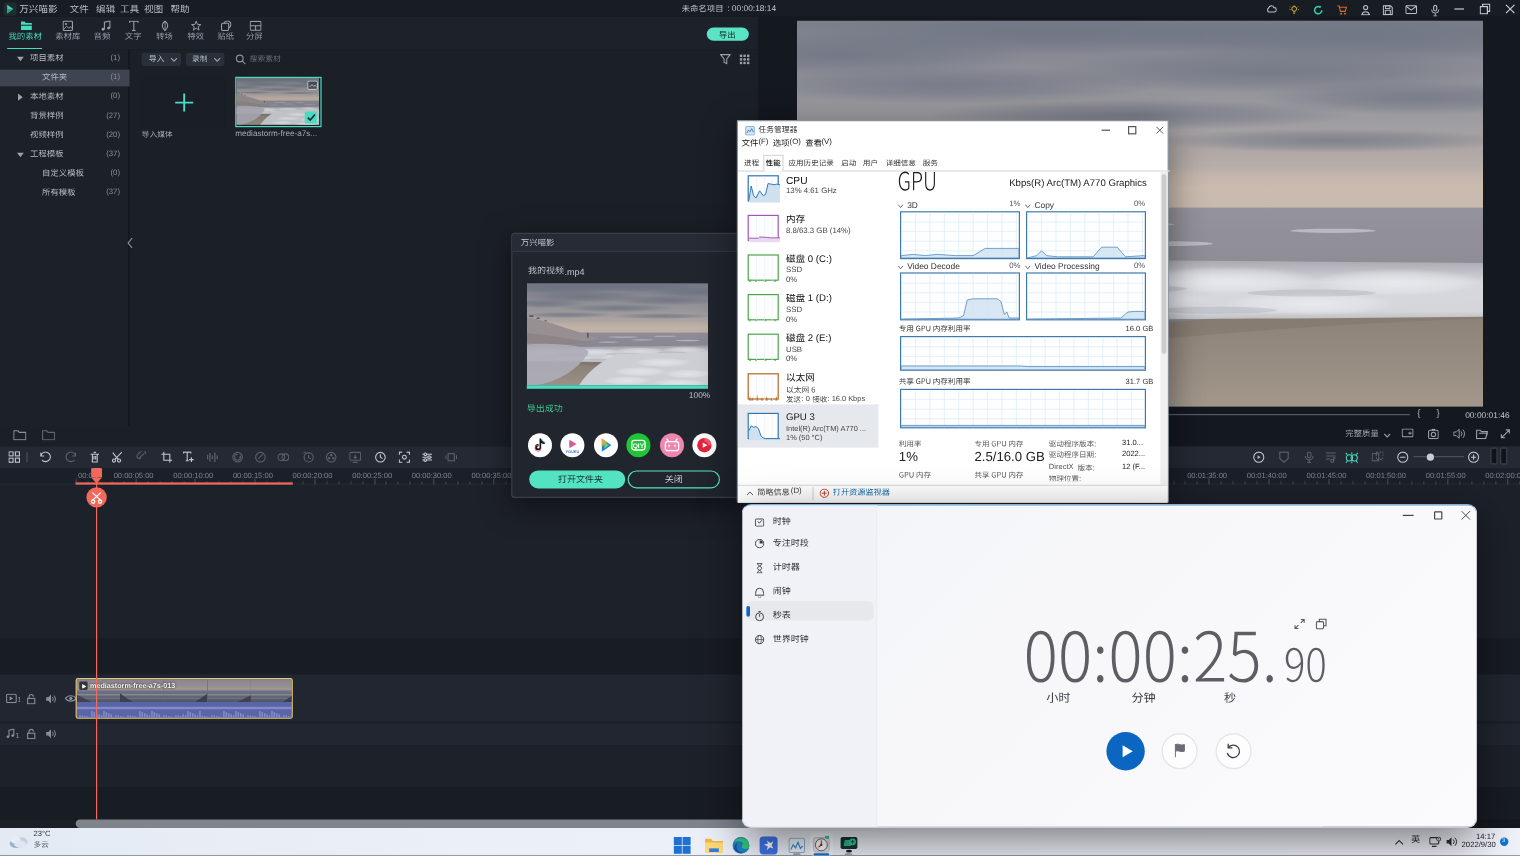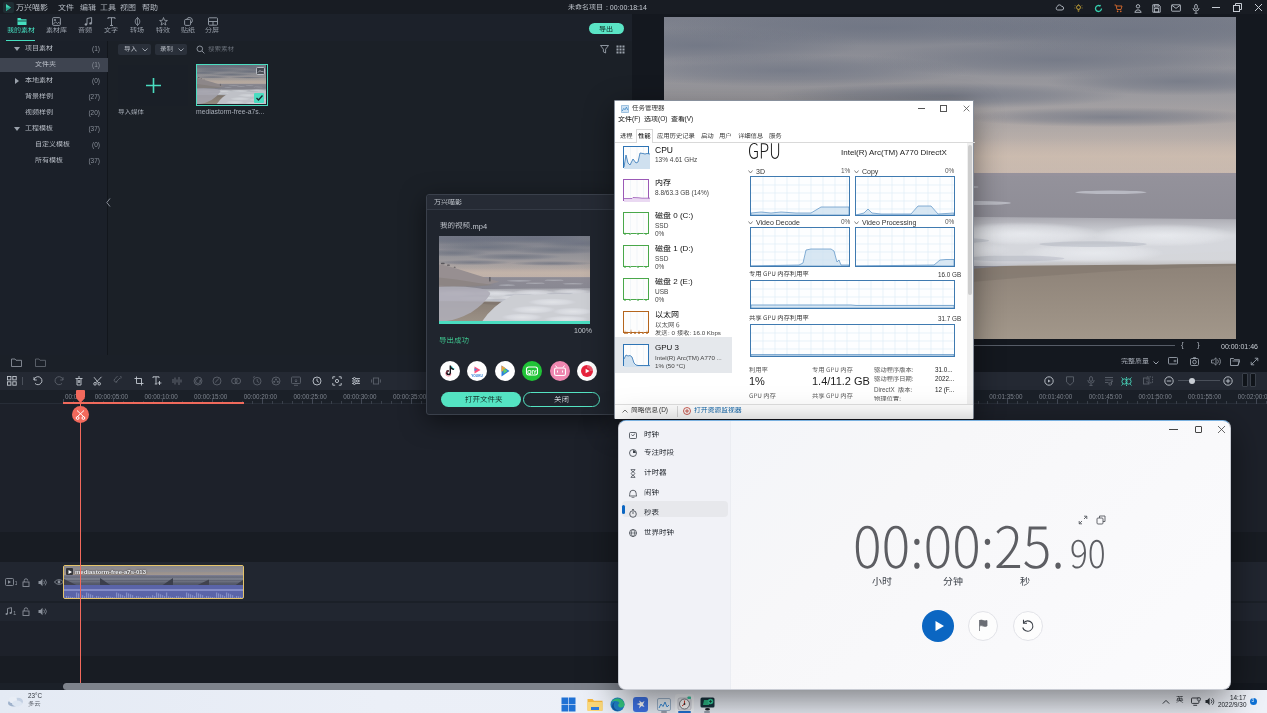--- a/index.html
+++ b/index.html
@@ -1632,21 +1632,21 @@
         <path d="M0,14 L2,10 L4,11 L6,10.5 L8,12 L10,18 L12,20 L14,20.5 L26,20.5 L26,22 L0,22 Z" fill="#cfe0ef"></path>
         <path d="M0,14 L2,10 L4,11 L6,10.5 L8,12 L10,18 L12,20 L14,20.5 L26,20.5" fill="none" stroke="#2e74b5" stroke-width="0.8"></path>
       </svg>
     </div>
     <div style="position:absolute;left:40px;top:243px;font-size:8px;color:#111;line-height:1;white-space:nowrap;">GPU 3</div>
     <div style="position:absolute;left:40px;top:254px;font-size:6.2px;color:#444;line-height:1;white-space:nowrap;">Intel(R) Arc(TM) A770 ...</div>
     <div style="position:absolute;left:40px;top:262px;font-size:6.2px;color:#444;line-height:1;white-space:nowrap;">1% (50 °C)</div>
     <svg class="abs" style="left:133px;top:41px" width="33" height="21" viewBox="0 0 42 21" preserveAspectRatio="none">
       <path d="M7.9 16.9C9.9 16.9 11.5 16.1 12.5 15.1V9H7.7V10H11.3V14.6C10.6 15.3 9.3 15.7 8 15.7C4.6 15.7 2.6 13.1 2.6 8.9C2.6 4.7 4.7 2.1 8.1 2.1C9.7 2.1 10.8 2.8 11.6 3.7L12.3 2.9C11.5 2 10.2 1 8.1 1C4.1 1 1.3 4 1.3 8.9C1.3 13.8 4 16.9 7.9 16.9Z M16.4 16.6H17.6V10.1H20.4C23.8 10.1 25.9 8.7 25.9 5.6C25.9 2.4 23.8 1.3 20.3 1.3H16.4ZM17.6 9.1V2.3H20.1C23.1 2.3 24.6 3.1 24.6 5.6C24.6 8 23.2 9.1 20.2 9.1Z M34.4 16.9C37.1 16.9 39.6 15.4 39.6 10.6V1.3H38.4V10.5C38.4 14.5 36.5 15.7 34.4 15.7C32.3 15.7 30.4 14.5 30.4 10.5V1.3H29.2V10.6C29.2 15.4 31.6 16.9 34.4 16.9Z" fill="#1a1a1a"></path>
     </svg>
-    <div style="position:absolute;left:226px;top:48px;font-size:8px;color:#222;line-height:1;white-space:nowrap;">Intel(R) Arc(TM) A770 DirectX</div>
+    <div style="position:absolute;left:226px;top:48px;font-size:8px;color:#222;line-height:1;white-space:nowrap;">Kbps(R) Arc(TM) A770 Graphics</div>
     <svg class="abs" style="left:133px;top:69px" width="5" height="4" viewBox="0 0 5 4">
       <path d="M0.5 0.5 L2.5 3 L4.5 0.5" fill="none" stroke="#666" stroke-width="0.8"></path>
     </svg>
     <div style="position:absolute;left:141px;top:67px;font-size:7px;color:#333;line-height:1;white-space:nowrap;">3D</div>
     <div style="position:absolute;left:226px;top:67px;font-size:6.5px;color:#555;line-height:1;white-space:nowrap;">1%</div>
     <svg class="abs" style="left:239px;top:69px" width="5" height="4" viewBox="0 0 5 4">
       <path d="M0.5 0.5 L2.5 3 L4.5 0.5" fill="none" stroke="#666" stroke-width="0.8"></path>
     </svg>
     <div style="position:absolute;left:247px;top:67px;font-size:7px;color:#333;line-height:1;white-space:nowrap;">Copy</div>
     <div style="position:absolute;left:330px;top:67px;font-size:6.5px;color:#555;line-height:1;white-space:nowrap;">0%</div>
@@ -1795,21 +1795,21 @@
       <svg class="zh" width="19" height="6" viewBox="0 0 19 6">
         <path fill="#555" d="M3.7 0.4V3.9H4.2V0.4ZM5.3 -0.2V4.9C5.3 5 5.2 5 5.1 5C5 5 4.6 5 4.2 5C4.2 5.1 4.3 5.4 4.3 5.5C4.9 5.5 5.3 5.5 5.5 5.4C5.7 5.3 5.8 5.2 5.8 4.9V-0.2ZM2.9 -0.3C2.3 -0 1.2 0.2 0.3 0.3C0.3 0.4 0.4 0.6 0.4 0.7C0.8 0.7 1.2 0.6 1.6 0.5V1.6H0.3V2H1.5C1.2 2.8 0.7 3.7 0.2 4.2C0.3 4.3 0.4 4.5 0.4 4.6C0.9 4.2 1.3 3.5 1.6 2.7V5.5H2.1V3C2.4 3.3 2.8 3.7 3 3.9L3.3 3.5C3.1 3.3 2.4 2.7 2.1 2.5V2H3.3V1.6H2.1V0.4C2.5 0.3 2.9 0.2 3.2 0.1Z M7.3 0.1V2.4C7.3 3.3 7.2 4.4 6.5 5.2C6.6 5.3 6.8 5.4 6.9 5.5C7.4 5 7.6 4.3 7.7 3.5H9.2V5.4H9.7V3.5H11.4V4.8C11.4 5 11.4 5 11.3 5C11.1 5 10.7 5 10.3 5C10.3 5.1 10.4 5.3 10.4 5.4C11 5.4 11.4 5.4 11.6 5.4C11.8 5.3 11.9 5.1 11.9 4.8V0.1ZM7.7 0.6H9.2V1.6H7.7ZM11.4 0.6V1.6H9.7V0.6ZM7.7 2H9.2V3.1H7.7C7.7 2.9 7.7 2.6 7.7 2.4ZM11.4 2V3.1H9.7V2Z M17.8 0.9C17.6 1.2 17.2 1.5 16.9 1.7L17.3 2C17.6 1.8 17.9 1.5 18.2 1.2ZM13 2.9 13.2 3.2C13.6 3 14.1 2.8 14.6 2.5L14.5 2.1C13.9 2.4 13.3 2.7 13 2.9ZM13.1 1.2C13.5 1.4 13.9 1.7 14.1 1.9L14.4 1.7C14.2 1.4 13.8 1.1 13.5 0.9ZM16.9 2.4C17.3 2.7 17.8 3 18.1 3.3L18.5 3C18.2 2.8 17.6 2.4 17.2 2.2ZM12.9 3.7V4.1H15.5V5.5H16V4.1H18.6V3.7H16V3.2H15.5V3.7ZM15.3 -0.2C15.4 -0.1 15.5 0.1 15.6 0.3H13V0.7H15.4C15.2 1 15 1.2 14.9 1.3C14.8 1.4 14.7 1.5 14.6 1.5C14.6 1.6 14.7 1.8 14.7 1.9C14.8 1.9 15 1.9 15.7 1.8C15.4 2.1 15.1 2.4 15 2.5C14.8 2.6 14.6 2.8 14.5 2.8C14.5 2.9 14.6 3.1 14.6 3.2C14.7 3.1 15 3.1 16.6 2.9C16.7 3.1 16.7 3.2 16.8 3.3L17.2 3.1C17 2.8 16.7 2.4 16.4 2L16.1 2.2C16.2 2.3 16.3 2.5 16.4 2.6L15.3 2.7C15.8 2.2 16.4 1.7 16.9 1.1L16.5 0.9C16.4 1.1 16.2 1.2 16.1 1.4L15.3 1.4C15.5 1.2 15.7 1 15.9 0.7H18.5V0.3H16.2C16.1 0.1 15.9 -0.2 15.8 -0.4Z"></path>
       </svg>
     </div>
     <div style="position:absolute;left:134px;top:275px;font-size:11px;color:#222;line-height:1;white-space:nowrap;">1%</div>
     <div class="abs" style="left:197px;top:266px">
       <svg class="zh" width="41" height="6" viewBox="0 0 41 6">
         <path fill="#555" d="M2.7 -0.3 2.5 0.4H0.9V0.8H2.3L2.1 1.6H0.4V2H2C1.8 2.5 1.7 2.9 1.5 3.2H4.5C4.1 3.6 3.7 4 3.2 4.4C2.8 4.2 2.3 4.1 1.9 4L1.6 4.3C2.6 4.6 3.8 5.1 4.5 5.5L4.7 5.1C4.5 4.9 4.1 4.8 3.7 4.6C4.3 4 4.9 3.4 5.4 2.9L5 2.7L5 2.8H2.2L2.4 2H5.9V1.6H2.6L2.8 0.8H5.4V0.4H3L3.2 -0.3Z M7.3 0.1V2.4C7.3 3.3 7.2 4.4 6.5 5.2C6.6 5.3 6.8 5.4 6.9 5.5C7.4 5 7.6 4.3 7.7 3.5H9.2V5.4H9.7V3.5H11.4V4.8C11.4 5 11.4 5 11.3 5C11.1 5 10.7 5 10.3 5C10.3 5.1 10.4 5.3 10.4 5.4C11 5.4 11.4 5.4 11.6 5.4C11.8 5.3 11.9 5.1 11.9 4.8V0.1ZM7.7 0.6H9.2V1.6H7.7ZM11.4 0.6V1.6H9.7V0.6ZM7.7 2H9.2V3.1H7.7C7.7 2.9 7.7 2.6 7.7 2.4ZM11.4 2V3.1H9.7V2Z M16.5 5.1C17.1 5.1 17.6 4.8 17.9 4.5V2.6H16.4V3.1H17.4V4.3C17.2 4.4 16.8 4.5 16.5 4.5C15.5 4.5 15 3.8 15 2.7C15 1.5 15.6 0.8 16.5 0.8C17 0.8 17.3 1 17.5 1.2L17.8 0.8C17.6 0.6 17.1 0.3 16.5 0.3C15.3 0.3 14.4 1.2 14.4 2.7C14.4 4.2 15.2 5.1 16.5 5.1Z M19 5H19.6V3.1H20.3C21.3 3.1 22 2.7 22 1.7C22 0.7 21.3 0.4 20.3 0.4H19ZM19.6 2.7V0.8H20.2C21 0.8 21.5 1 21.5 1.7C21.5 2.4 21.1 2.7 20.3 2.7Z M24.6 5.1C25.6 5.1 26.3 4.6 26.3 3.1V0.4H25.7V3.1C25.7 4.2 25.2 4.5 24.6 4.5C24 4.5 23.5 4.2 23.5 3.1V0.4H23V3.1C23 4.6 23.7 5.1 24.6 5.1Z M28.9 0.8V5.5H29.4V1.2H31.2C31.2 2.1 30.9 3.1 29.5 3.8C29.7 3.9 29.8 4.1 29.9 4.2C30.7 3.7 31.2 3.1 31.4 2.5C32 3 32.6 3.7 33 4.1L33.4 3.8C33 3.3 32.2 2.6 31.6 2.1C31.6 1.8 31.7 1.5 31.7 1.2H33.5V4.9C33.5 5 33.5 5 33.4 5C33.2 5 32.8 5 32.4 5C32.4 5.1 32.5 5.3 32.5 5.5C33.1 5.5 33.5 5.5 33.7 5.4C33.9 5.3 34 5.2 34 4.9V0.8H31.7V-0.3H31.2V0.8Z M38.5 2.8V3.3H36.7V3.7H38.5V4.9C38.5 5 38.4 5 38.3 5C38.2 5 37.8 5 37.4 5C37.5 5.2 37.5 5.3 37.6 5.5C38.1 5.5 38.5 5.5 38.7 5.4C38.9 5.3 38.9 5.2 38.9 4.9V3.7H40.6V3.3H38.9V2.9C39.4 2.6 39.9 2.3 40.2 1.9L39.9 1.6L39.8 1.7H37.2V2.1H39.4C39.1 2.4 38.8 2.6 38.5 2.8ZM37 -0.3C36.9 -0 36.9 0.2 36.7 0.5H35V1H36.6C36.1 1.8 35.6 2.6 34.8 3.2C34.9 3.3 35 3.5 35 3.6C35.3 3.4 35.6 3.2 35.8 3V5.5H36.3V2.4C36.6 1.9 36.8 1.5 37.1 1H40.5V0.5H37.3C37.4 0.3 37.4 0 37.5 -0.2Z"></path>
       </svg>
     </div>
-    <div style="position:absolute;left:197px;top:275px;font-size:11px;color:#222;line-height:1;white-space:nowrap;">1.4/11.2 GB</div>
+    <div style="position:absolute;left:197px;top:275px;font-size:11px;color:#222;line-height:1;white-space:nowrap;">2.5/16.0 GB</div>
     <div class="abs" style="left:259px;top:266px">
       <svg class="zh" width="40" height="6" viewBox="0 0 40 6">
         <path fill="#555" d="M0.2 4 0.3 4.4C0.8 4.3 1.3 4.2 1.9 4L1.8 3.6C1.2 3.8 0.6 4 0.2 4ZM5.9 0.1H2.9V5.2H6.1V4.8H3.3V0.5H5.9ZM0.7 0.8C0.6 1.5 0.5 2.5 0.5 3H2.2C2.1 4.3 2 4.8 1.8 5C1.8 5 1.7 5 1.6 5C1.5 5 1.2 5 0.9 5C1 5.1 1 5.3 1 5.4C1.3 5.4 1.6 5.4 1.8 5.4C2 5.4 2.1 5.4 2.2 5.2C2.4 5 2.5 4.4 2.6 2.8C2.6 2.8 2.6 2.6 2.6 2.6L2.2 2.6H2.1C2.2 2 2.3 0.8 2.3 -0L1.9 -0H0.4V0.4H1.9C1.8 1.1 1.8 2 1.7 2.6H0.9C1 2.1 1 1.4 1.1 0.9ZM5.2 0.9C5.1 1.3 4.9 1.7 4.7 2.2C4.5 1.8 4.2 1.4 3.9 1L3.5 1.2C3.9 1.6 4.2 2.1 4.5 2.6C4.2 3.2 3.9 3.8 3.5 4.2C3.6 4.3 3.8 4.4 3.8 4.5C4.2 4.1 4.5 3.6 4.8 3C5.1 3.5 5.4 4 5.5 4.3L5.9 4.1C5.7 3.7 5.4 3.1 5 2.6C5.3 2.1 5.5 1.5 5.7 1Z M6.9 0.2V0.6H9.3V0.2ZM10.4 -0.2C10.4 0.2 10.4 0.7 10.4 1.1H9.5V1.6H10.4C10.3 3 10 4.3 9.2 5.1C9.3 5.2 9.5 5.4 9.6 5.5C10.5 4.6 10.8 3.2 10.8 1.6H11.8C11.7 3.8 11.6 4.7 11.5 4.9C11.4 4.9 11.3 5 11.2 5C11.1 5 10.7 5 10.4 4.9C10.5 5.1 10.5 5.2 10.5 5.4C10.9 5.4 11.2 5.4 11.4 5.4C11.6 5.4 11.7 5.3 11.9 5.1C12.1 4.9 12.2 4 12.3 1.4C12.3 1.3 12.3 1.1 12.3 1.1H10.9C10.9 0.7 10.9 0.2 10.9 -0.2ZM6.9 4.7 6.9 4.7V4.7C7 4.6 7.2 4.5 9 4.2L9.1 4.6L9.5 4.4C9.4 4 9.1 3.2 8.9 2.7L8.5 2.8C8.6 3.1 8.7 3.4 8.9 3.8L7.4 4.1C7.6 3.5 7.8 2.8 8 2.1H9.4V1.7H6.6V2.1H7.5C7.4 2.9 7.1 3.6 7 3.8C6.9 4.1 6.8 4.2 6.7 4.3C6.8 4.4 6.8 4.6 6.9 4.7Z M16 0.4H17.9V1.5H16ZM15.5 -0.1V1.9H18.3V-0.1ZM15.4 3.7V4.1H16.7V4.9H15V5.3H18.7V4.9H17.1V4.1H18.4V3.7H17.1V2.9H18.5V2.5H15.3V2.9H16.7V3.7ZM14.9 -0.2C14.4 -0 13.6 0.2 12.9 0.3C12.9 0.4 13 0.5 13 0.6C13.3 0.6 13.6 0.6 13.9 0.5V1.5H12.9V1.9H13.9C13.6 2.6 13.2 3.4 12.8 3.9C12.9 4 13 4.2 13 4.3C13.3 3.9 13.7 3.3 13.9 2.7V5.5H14.4V2.8C14.6 3 14.9 3.4 15 3.5L15.3 3.2C15.1 3 14.6 2.5 14.4 2.3V1.9H15.2V1.5H14.4V0.4C14.7 0.3 15 0.2 15.2 0.1Z M21.2 2.2C21.7 2.4 22.2 2.6 22.6 2.9H20.3V3.3H22.3V4.9C22.3 5 22.3 5 22.2 5.1C22 5.1 21.6 5.1 21.1 5C21.2 5.2 21.3 5.4 21.3 5.5C21.9 5.5 22.3 5.5 22.5 5.4C22.7 5.3 22.8 5.2 22.8 4.9V3.3H24.1C23.9 3.6 23.7 3.9 23.5 4.1L23.9 4.2C24.2 3.9 24.6 3.4 24.9 3L24.5 2.8L24.5 2.9H23.3L23.3 2.8C23.2 2.7 23 2.6 22.9 2.6C23.4 2.3 23.9 1.9 24.3 1.5L24 1.3L23.9 1.3H20.7V1.7H23.5C23.2 1.9 22.8 2.2 22.5 2.4C22.1 2.2 21.8 2.1 21.5 1.9ZM21.9 -0.2C22 -0 22.1 0.2 22.2 0.4H19.7V2.1C19.7 3.1 19.6 4.3 19.1 5.2C19.2 5.3 19.4 5.4 19.5 5.5C20 4.5 20.1 3.1 20.1 2.1V0.8H24.9V0.4H22.7C22.6 0.2 22.5 -0.1 22.3 -0.3Z M25.9 -0.2V2.3C25.9 3.3 25.8 4.4 25.4 5.2C25.5 5.3 25.7 5.4 25.7 5.5C26.1 4.9 26.2 4 26.3 3.2H27.1V5.5H27.6V2.8H26.3L26.3 2.3V1.9H28V1.4H27.4V-0.3H27V1.4H26.3V-0.2ZM30.6 2C30.4 2.7 30.2 3.3 29.9 3.8C29.6 3.3 29.4 2.6 29.2 2ZM28.2 0.1V2.3C28.2 3.2 28.2 4.4 27.7 5.2C27.8 5.3 28 5.4 28.1 5.5C28.6 4.6 28.7 3.3 28.7 2.3V2H28.8C29 2.8 29.2 3.6 29.6 4.2C29.3 4.6 28.9 4.9 28.4 5.1C28.5 5.2 28.7 5.4 28.7 5.5C29.2 5.3 29.5 5 29.9 4.6C30.2 5 30.5 5.3 30.9 5.5C31 5.4 31.2 5.2 31.3 5.1C30.8 4.9 30.5 4.6 30.2 4.2C30.6 3.5 30.9 2.7 31.1 1.6L30.8 1.5L30.7 1.5H28.7V0.5C29.6 0.4 30.5 0.3 31.2 0.1L30.9 -0.3C30.2 -0.1 29.2 0 28.2 0.1Z M34.4 -0.3V1H31.9V1.5H33.8C33.4 2.6 32.6 3.6 31.7 4.1C31.8 4.2 32 4.4 32.1 4.5C33 3.9 33.8 2.7 34.3 1.5H34.4V3.8H32.9V4.3H34.4V5.5H34.9V4.3H36.4V3.8H34.9V1.5H35C35.5 2.7 36.3 3.9 37.2 4.5C37.3 4.3 37.5 4.2 37.6 4.1C36.7 3.6 35.9 2.6 35.5 1.5H37.4V1H34.9V-0.3Z M38.7 2.5C38.9 2.5 39.1 2.3 39.1 2.1C39.1 1.8 38.9 1.6 38.7 1.6C38.4 1.6 38.3 1.8 38.3 2.1C38.3 2.3 38.4 2.5 38.7 2.5ZM38.7 5.1C38.9 5.1 39.1 4.9 39.1 4.6C39.1 4.4 38.9 4.2 38.7 4.2C38.4 4.2 38.3 4.4 38.3 4.6C38.3 4.9 38.4 5.1 38.7 5.1Z"></path>
       </svg>
     </div>
     <div style="position:absolute;left:320px;top:266px;font-size:6.3px;color:#222;line-height:1;white-space:nowrap;">31.0...</div>
     <div class="abs" style="left:259px;top:275px">
       <svg class="zh" width="40" height="6" viewBox="0 0 40 6">
         <path fill="#555" d="M0.2 4 0.3 4.4C0.8 4.3 1.3 4.2 1.9 4L1.8 3.6C1.2 3.8 0.6 4 0.2 4ZM5.9 0.1H2.9V5.2H6.1V4.8H3.3V0.5H5.9ZM0.7 0.8C0.6 1.5 0.5 2.5 0.5 3H2.2C2.1 4.3 2 4.8 1.8 5C1.8 5 1.7 5 1.6 5C1.5 5 1.2 5 0.9 5C1 5.1 1 5.3 1 5.4C1.3 5.4 1.6 5.4 1.8 5.4C2 5.4 2.1 5.4 2.2 5.2C2.4 5 2.5 4.4 2.6 2.8C2.6 2.8 2.6 2.6 2.6 2.6L2.2 2.6H2.1C2.2 2 2.3 0.8 2.3 -0L1.9 -0H0.4V0.4H1.9C1.8 1.1 1.8 2 1.7 2.6H0.9C1 2.1 1 1.4 1.1 0.9ZM5.2 0.9C5.1 1.3 4.9 1.7 4.7 2.2C4.5 1.8 4.2 1.4 3.9 1L3.5 1.2C3.9 1.6 4.2 2.1 4.5 2.6C4.2 3.2 3.9 3.8 3.5 4.2C3.6 4.3 3.8 4.4 3.8 4.5C4.2 4.1 4.5 3.6 4.8 3C5.1 3.5 5.4 4 5.5 4.3L5.9 4.1C5.7 3.7 5.4 3.1 5 2.6C5.3 2.1 5.5 1.5 5.7 1Z M6.9 0.2V0.6H9.3V0.2ZM10.4 -0.2C10.4 0.2 10.4 0.7 10.4 1.1H9.5V1.6H10.4C10.3 3 10 4.3 9.2 5.1C9.3 5.2 9.5 5.4 9.6 5.5C10.5 4.6 10.8 3.2 10.8 1.6H11.8C11.7 3.8 11.6 4.7 11.5 4.9C11.4 4.9 11.3 5 11.2 5C11.1 5 10.7 5 10.4 4.9C10.5 5.1 10.5 5.2 10.5 5.4C10.9 5.4 11.2 5.4 11.4 5.4C11.6 5.4 11.7 5.3 11.9 5.1C12.1 4.9 12.2 4 12.3 1.4C12.3 1.3 12.3 1.1 12.3 1.1H10.9C10.9 0.7 10.9 0.2 10.9 -0.2ZM6.9 4.7 6.9 4.7V4.7C7 4.6 7.2 4.5 9 4.2L9.1 4.6L9.5 4.4C9.4 4 9.1 3.2 8.9 2.7L8.5 2.8C8.6 3.1 8.7 3.4 8.9 3.8L7.4 4.1C7.6 3.5 7.8 2.8 8 2.1H9.4V1.7H6.6V2.1H7.5C7.4 2.9 7.1 3.6 7 3.8C6.9 4.1 6.8 4.2 6.7 4.3C6.8 4.4 6.8 4.6 6.9 4.7Z M16 0.4H17.9V1.5H16ZM15.5 -0.1V1.9H18.3V-0.1ZM15.4 3.7V4.1H16.7V4.9H15V5.3H18.7V4.9H17.1V4.1H18.4V3.7H17.1V2.9H18.5V2.5H15.3V2.9H16.7V3.7ZM14.9 -0.2C14.4 -0 13.6 0.2 12.9 0.3C12.9 0.4 13 0.5 13 0.6C13.3 0.6 13.6 0.6 13.9 0.5V1.5H12.9V1.9H13.9C13.6 2.6 13.2 3.4 12.8 3.9C12.9 4 13 4.2 13 4.3C13.3 3.9 13.7 3.3 13.9 2.7V5.5H14.4V2.8C14.6 3 14.9 3.4 15 3.5L15.3 3.2C15.1 3 14.6 2.5 14.4 2.3V1.9H15.2V1.5H14.4V0.4C14.7 0.3 15 0.2 15.2 0.1Z M21.2 2.2C21.7 2.4 22.2 2.6 22.6 2.9H20.3V3.3H22.3V4.9C22.3 5 22.3 5 22.2 5.1C22 5.1 21.6 5.1 21.1 5C21.2 5.2 21.3 5.4 21.3 5.5C21.9 5.5 22.3 5.5 22.5 5.4C22.7 5.3 22.8 5.2 22.8 4.9V3.3H24.1C23.9 3.6 23.7 3.9 23.5 4.1L23.9 4.2C24.2 3.9 24.6 3.4 24.9 3L24.5 2.8L24.5 2.9H23.3L23.3 2.8C23.2 2.7 23 2.6 22.9 2.6C23.4 2.3 23.9 1.9 24.3 1.5L24 1.3L23.9 1.3H20.7V1.7H23.5C23.2 1.9 22.8 2.2 22.5 2.4C22.1 2.2 21.8 2.1 21.5 1.9ZM21.9 -0.2C22 -0 22.1 0.2 22.2 0.4H19.7V2.1C19.7 3.1 19.6 4.3 19.1 5.2C19.2 5.3 19.4 5.4 19.5 5.5C20 4.5 20.1 3.1 20.1 2.1V0.8H24.9V0.4H22.7C22.6 0.2 22.5 -0.1 22.3 -0.3Z M26.8 2.8H29.9V4.5H26.8ZM26.8 2.3V0.6H29.9V2.3ZM26.3 0.1V5.4H26.8V5H29.9V5.4H30.4V0.1Z M32.6 4.1C32.4 4.5 32.1 4.9 31.7 5.2C31.9 5.3 32 5.4 32.1 5.5C32.5 5.2 32.8 4.7 33.1 4.2ZM33.5 4.3C33.8 4.6 34.1 5 34.2 5.2L34.6 5C34.4 4.8 34.1 4.4 33.9 4.1ZM36.9 0.4V1.4H35.6V0.4ZM35.2 0V2.3C35.2 3.2 35.1 4.4 34.6 5.2C34.7 5.3 34.9 5.4 35 5.5C35.3 4.9 35.5 4.1 35.6 3.3H36.9V4.9C36.9 5 36.8 5 36.8 5C36.7 5 36.3 5 36 5C36.1 5.1 36.1 5.3 36.2 5.5C36.6 5.5 36.9 5.4 37.1 5.4C37.3 5.3 37.3 5.1 37.3 4.9V0ZM36.9 1.9V2.9H35.6C35.6 2.7 35.6 2.5 35.6 2.3V1.9ZM33.9 -0.2V0.5H32.8V-0.2H32.4V0.5H31.8V0.9H32.4V3.5H31.7V3.9H34.8V3.5H34.4V0.9H34.8V0.5H34.4V-0.2ZM32.8 0.9H33.9V1.5H32.8ZM32.8 1.9H33.9V2.5H32.8ZM32.8 2.9H33.9V3.5H32.8Z M38.7 2.5C38.9 2.5 39.1 2.3 39.1 2.1C39.1 1.8 38.9 1.6 38.7 1.6C38.4 1.6 38.3 1.8 38.3 2.1C38.3 2.3 38.4 2.5 38.7 2.5ZM38.7 5.1C38.9 5.1 39.1 4.9 39.1 4.6C39.1 4.4 38.9 4.2 38.7 4.2C38.4 4.2 38.3 4.4 38.3 4.6C38.3 4.9 38.4 5.1 38.7 5.1Z"></path>
       </svg>

